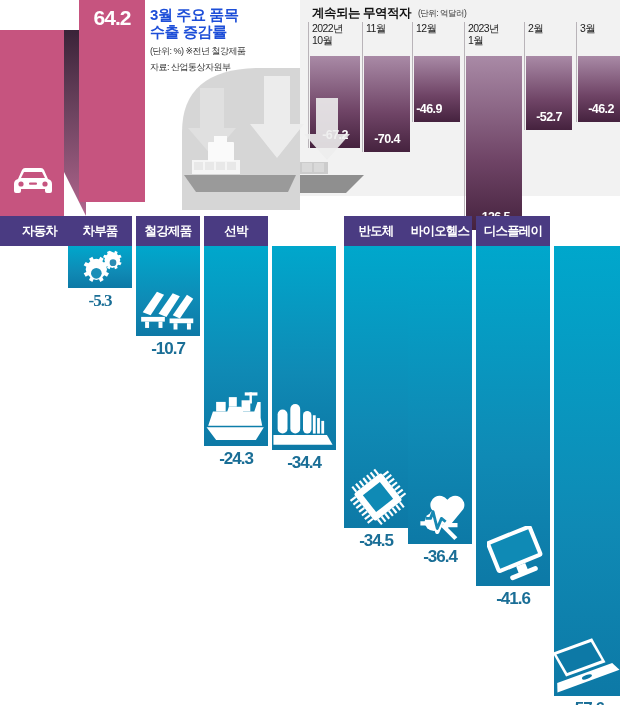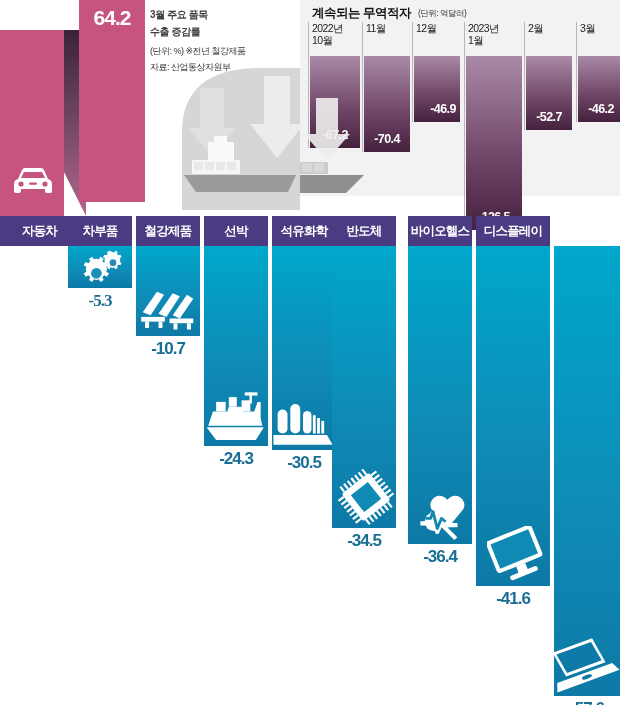--- a/index.html
+++ b/index.html
@@ -17,21 +17,21 @@
              background:#ffffff;clip-path:polygon(0 0,100% 100%,0 100%);}
   .auto-right{position:absolute;left:79px;top:0px;width:66px;height:202px;
              background:#c6547f;}
   .auto-val{position:absolute;left:86px;top:6px;width:52px;height:24px;
             color:#fff;font-size:21px;font-weight:bold;letter-spacing:-1px;
             text-align:center;line-height:24px;}
   .car-icon{position:absolute;left:10px;top:165px;width:46px;height:34px;}
 
   
   .headline{position:absolute;left:150px;top:6px;width:130px;}
-  .headline .t1{font-size:10px;font-weight:bold;color:#404040;line-height:17px;
+  .headline .t1{font-size:15px;font-weight:bold;color:#1d4ed8;line-height:17px;
                 letter-spacing:-0.4px;}
   .headline .t2{font-size:9px;color:#333;margin-top:5px;letter-spacing:-0.5px;}
   .headline .t3{font-size:9px;color:#333;margin-top:3px;letter-spacing:-0.5px;}
 
   
   .shipwrap{position:absolute;left:178px;top:62px;width:200px;height:148px;
             overflow:hidden;}
 
   
   .tdpanel{position:absolute;left:300px;top:0;width:320px;height:196px;
@@ -99,21 +99,21 @@
           <div class="td-val" style="left: 1px; width: 50px; top: 106px;">-67.2</div>
         </div>
         <div class="td-col" style="left: 62px; height: 130px; width: 48px;">
           <div class="td-lab">11월</div>
           <div class="td-bar" style="left: 1px; top: 34px; width: 46px; height: 96px;"></div>
           <div class="td-val" style="left: 1px; width: 46px; top: 110px;">-70.4</div>
         </div>
         <div class="td-col" style="left: 112px; height: 100px; width: 48px;">
           <div class="td-lab">12월</div>
           <div class="td-bar" style="left: 1px; top: 34px; width: 46px; height: 66px;"></div>
-          <div class="td-val" style="left: 15px; width: 30px; top: 80px;">-46.9</div>
+          <div class="td-val" style="left: 1px; width: 30px; top: 80px;">-46.9</div>
         </div>
         <div class="td-col" style="left: 164px; height: 208px; width: 58px;">
           <div class="td-lab">2023년
 1월</div>
           <div class="td-bar" style="left: 1px; top: 34px; width: 56px; height: 174px;"></div>
           <div class="td-val" style="left: 1px; width: 56px; top: 188px;">-126.5</div>
         </div>
         <div class="td-col" style="left: 224px; height: 108px; width: 48px;">
           <div class="td-lab">2월</div>
           <div class="td-bar" style="left: 1px; top: 34px; width: 46px; height: 74px;"></div>
@@ -230,40 +230,37 @@
               <rect x="30" y="8" width="10" height="12"></rect>
               <rect x="46" y="12" width="11" height="14"></rect>
               <path d="M2 46 L74 46 L64 62 L14 62 Z"></path>
               <rect x="56" y="2" width="3" height="14"></rect>
               <path d="M50 2 L66 2 L66 6 L50 6 Z"></path>
             </g>
           </svg>
         </div>
       </div>
       <div class="catcol" style="left: 272px; width: 64px; height: 264px;">
-        <div class="cathead" style="width: 64px;">
-          <span>석유화학</span>
-        </div>
         <div class="catbar" style="width: 64px; height: 204px;"></div>
-        <div class="catval" style="width: 64px; top: 237px;">-30.5</div>
+        <div class="catval" style="width: 64px; top: 237px;">-34.4</div>
         <div class="caticon" style="left: 0px; top: 182px;">
           <svg viewBox="0 0 88 70" width="62" height="50">
             <g fill="#fff">
               <rect x="8" y="16" width="14" height="34" rx="7"></rect>
               <rect x="26" y="8" width="14" height="42" rx="7"></rect>
               <rect x="44" y="18" width="12" height="32" rx="6"></rect>
               <rect x="58" y="24" width="4" height="26"></rect>
               <rect x="64" y="28" width="4" height="22"></rect>
               <rect x="70" y="32" width="4" height="18"></rect>
               <path d="M2 52 L78 52 L86 66 L2 66 Z"></path>
             </g>
           </svg>
         </div>
       </div>
-      <div class="catcol" style="left: 332px; width: 64px; height: 342px; padding-left: 48px;">
+      <div class="catcol" style="left: 344px; width: 64px; height: 342px; padding-left: 48px;">
         <div class="cathead" style="width: 64px;">
           <span>반도체</span>
         </div>
         <div class="catbar" style="width: 64px; height: 282px;"></div>
         <div class="catval" style="width: 64px; top: 315px;">-34.5</div>
         <div class="caticon" style="left: 5px; top: 252px;">
           <svg viewBox="0 0 70 70" width="58" height="58">
             <g fill="#fff" transform="rotate(-38 35 35)">
               <rect x="14" y="14" width="42" height="42" rx="3"></rect>
               <g>

